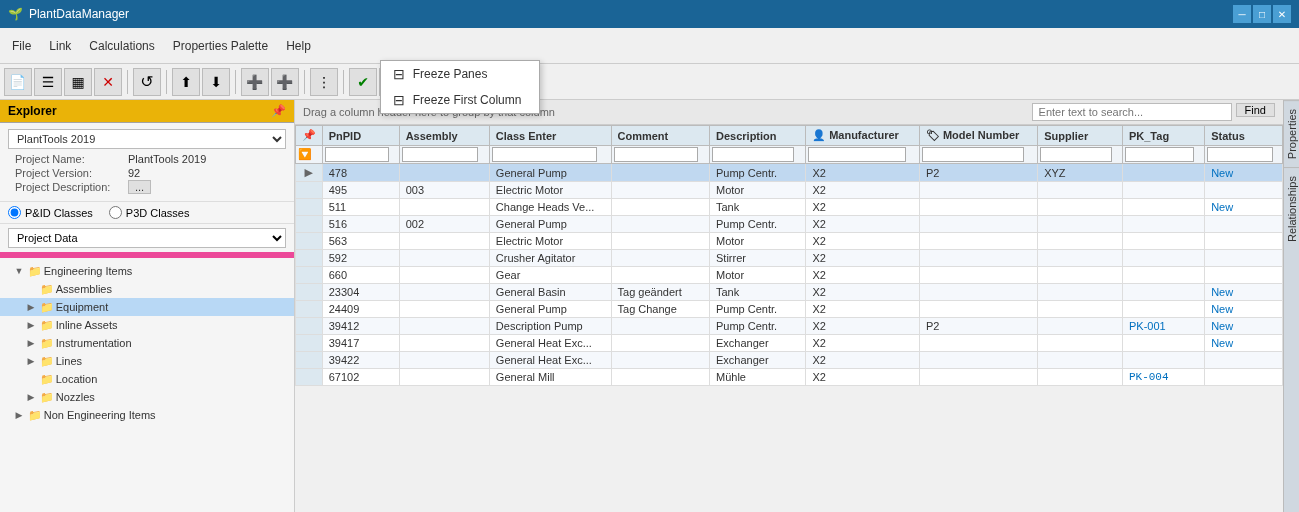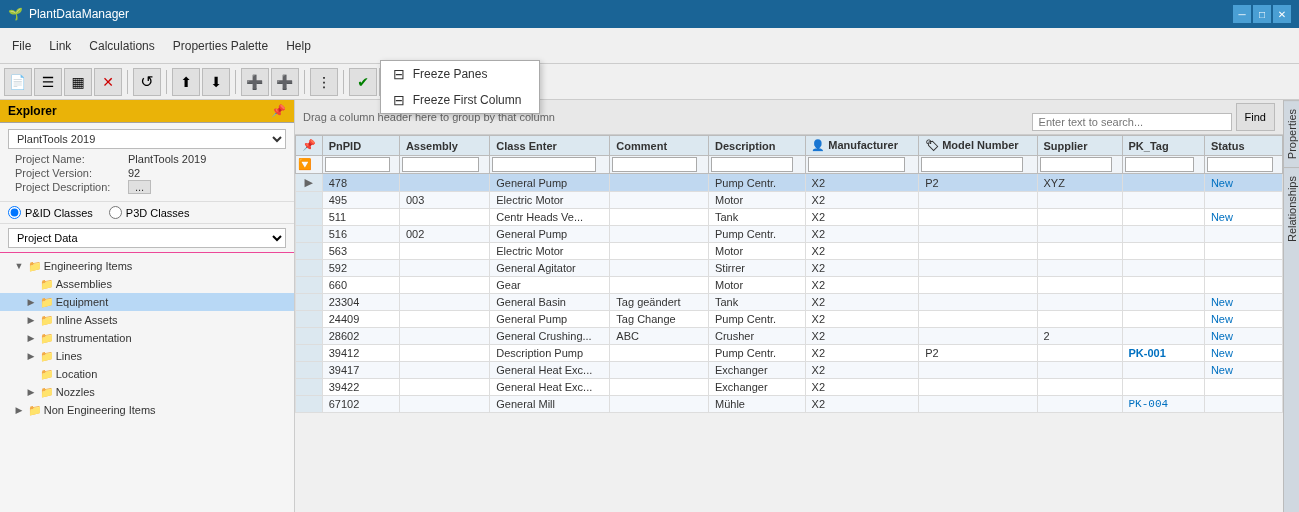--- a/index.html
+++ b/index.html
@@ -91,21 +91,21 @@
     }
     .project-field { display: flex; margin-bottom: 2px; font-size: 11px; }
     .project-field-label { width: 120px; color: #555; padding-left: 7px; }
     .project-field-value { color: #333; }
 
     .views-section { padding: 4px 8px; border-bottom: 1px solid #ddd; }
     .views-label { font-weight: bold; font-size: 12px; margin-bottom: 4px; }
     .radio-group { display: flex; gap: 16px; align-items: center; font-size: 11px; }
     .radio-group label { display: flex; align-items: center; gap: 4px; cursor: pointer; }
 
-    .project-data-section { padding: 4px 8px; border-bottom: 1px solid #ec4899; }
+    .project-data-section { padding: 4px 8px; border-bottom: 6px solid #ec4899; }
     .project-data-select {
       width: 100%; padding: 2px 4px; font-size: 11px; background: white; border: 1px solid #bbb;
     }
 
     .tree-section { flex: 1; overflow-y: auto; padding: 4px 0; }
     .tree-item {
       display: flex; align-items: center; padding: 2px 4px;
       font-size: 11px; cursor: pointer; color: #333;
     }
     .tree-item.selected { background: #b8d8f5; }
@@ -152,28 +152,28 @@
       background: #e8e8e8;
       border-bottom: 1px solid #ccc;
       padding: 3px 8px;
       font-size: 11px;
       color: #666;
       display: flex;
       align-items: center;
       justify-content: space-between;
     }
     .search-box {
-      display: flex; gap: 4px; align-items: flex-end;
+      display: flex; gap: 4px; align-items: flex-start;
     }
     .search-input {
       width: 200px; padding: 2px 6px; border: 1px solid #bbb; font-size: 11px;
       background: white;
     }
     .search-btn {
-      padding: 7px 8px; font-size: 11px; background: #e0e0e0; border: 1px solid #bbb; cursor: pointer;
+      padding: 0 8px; font-size: 11px; background: #e0e0e0; border: 1px solid #bbb; cursor: pointer;
     }
 
     
     .data-grid-wrapper { flex: 1; overflow: auto; }
     .data-grid {
       border-collapse: collapse;
       width: 100%;
       font-size: 11px;
     }
     .data-grid th {
@@ -452,21 +452,21 @@
               <td>X2</td>
               <td></td>
               <td></td>
               <td></td>
               <td></td>
             </tr>
             <tr>
               <td style="background: rgb(220, 232, 240); text-align: center; color: rgb(102, 102, 102);"></td>
               <td>511</td>
               <td></td>
-              <td>Centr Heads Ve...</td>
+              <td>Change Heads Ve...</td>
               <td></td>
               <td>Tank</td>
               <td>X2</td>
               <td></td>
               <td></td>
               <td></td>
               <td style="color: rgb(0, 112, 192);">New</td>
             </tr>
             <tr>
               <td style="background: rgb(220, 232, 240); text-align: center; color: rgb(102, 102, 102);"></td>
@@ -491,21 +491,21 @@
               <td>X2</td>
               <td></td>
               <td></td>
               <td></td>
               <td></td>
             </tr>
             <tr>
               <td style="background: rgb(220, 232, 240); text-align: center; color: rgb(102, 102, 102);"></td>
               <td>592</td>
               <td></td>
-              <td>General Agitator</td>
+              <td>Crusher Agitator</td>
               <td></td>
               <td>Stirrer</td>
               <td>X2</td>
               <td></td>
               <td></td>
               <td></td>
               <td></td>
             </tr>
             <tr>
               <td style="background: rgb(220, 232, 240); text-align: center; color: rgb(102, 102, 102);"></td>
@@ -541,42 +541,29 @@
               <td>Tag Change</td>
               <td>Pump Centr.</td>
               <td>X2</td>
               <td></td>
               <td></td>
               <td></td>
               <td style="color: rgb(0, 112, 192);">New</td>
             </tr>
             <tr>
               <td style="background: rgb(220, 232, 240); text-align: center; color: rgb(102, 102, 102);"></td>
-              <td>28602</td>
-              <td></td>
-              <td>General Crushing...</td>
-              <td>ABC</td>
-              <td>Crusher</td>
-              <td>X2</td>
-              <td></td>
-              <td>2</td>
-              <td></td>
-              <td style="color: rgb(0, 112, 192);">New</td>
-            </tr>
-            <tr>
-              <td style="background: rgb(220, 232, 240); text-align: center; color: rgb(102, 102, 102);"></td>
               <td>39412</td>
               <td></td>
               <td>Description Pump</td>
               <td></td>
               <td>Pump Centr.</td>
               <td>X2</td>
               <td>P2</td>
               <td></td>
-              <td style="color: rgb(0, 112, 192); font-weight: bold;">PK-001</td>
+              <td style="color: rgb(0, 112, 192);">PK-001</td>
               <td style="color: rgb(0, 112, 192);">New</td>
             </tr>
             <tr>
               <td style="background: rgb(220, 232, 240); text-align: center; color: rgb(102, 102, 102);"></td>
               <td>39417</td>
               <td></td>
               <td>General Heat Exc...</td>
               <td></td>
               <td>Exchanger</td>
               <td>X2</td>

